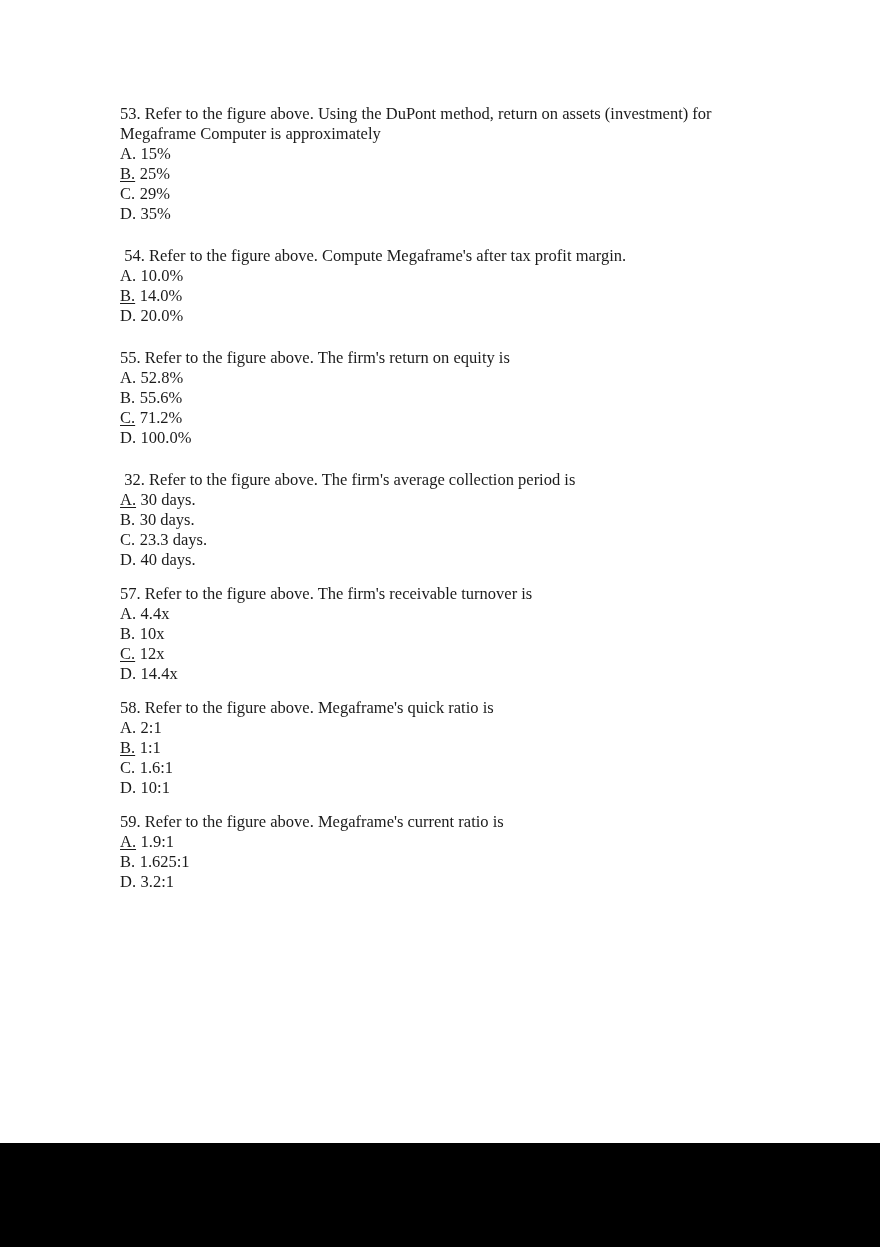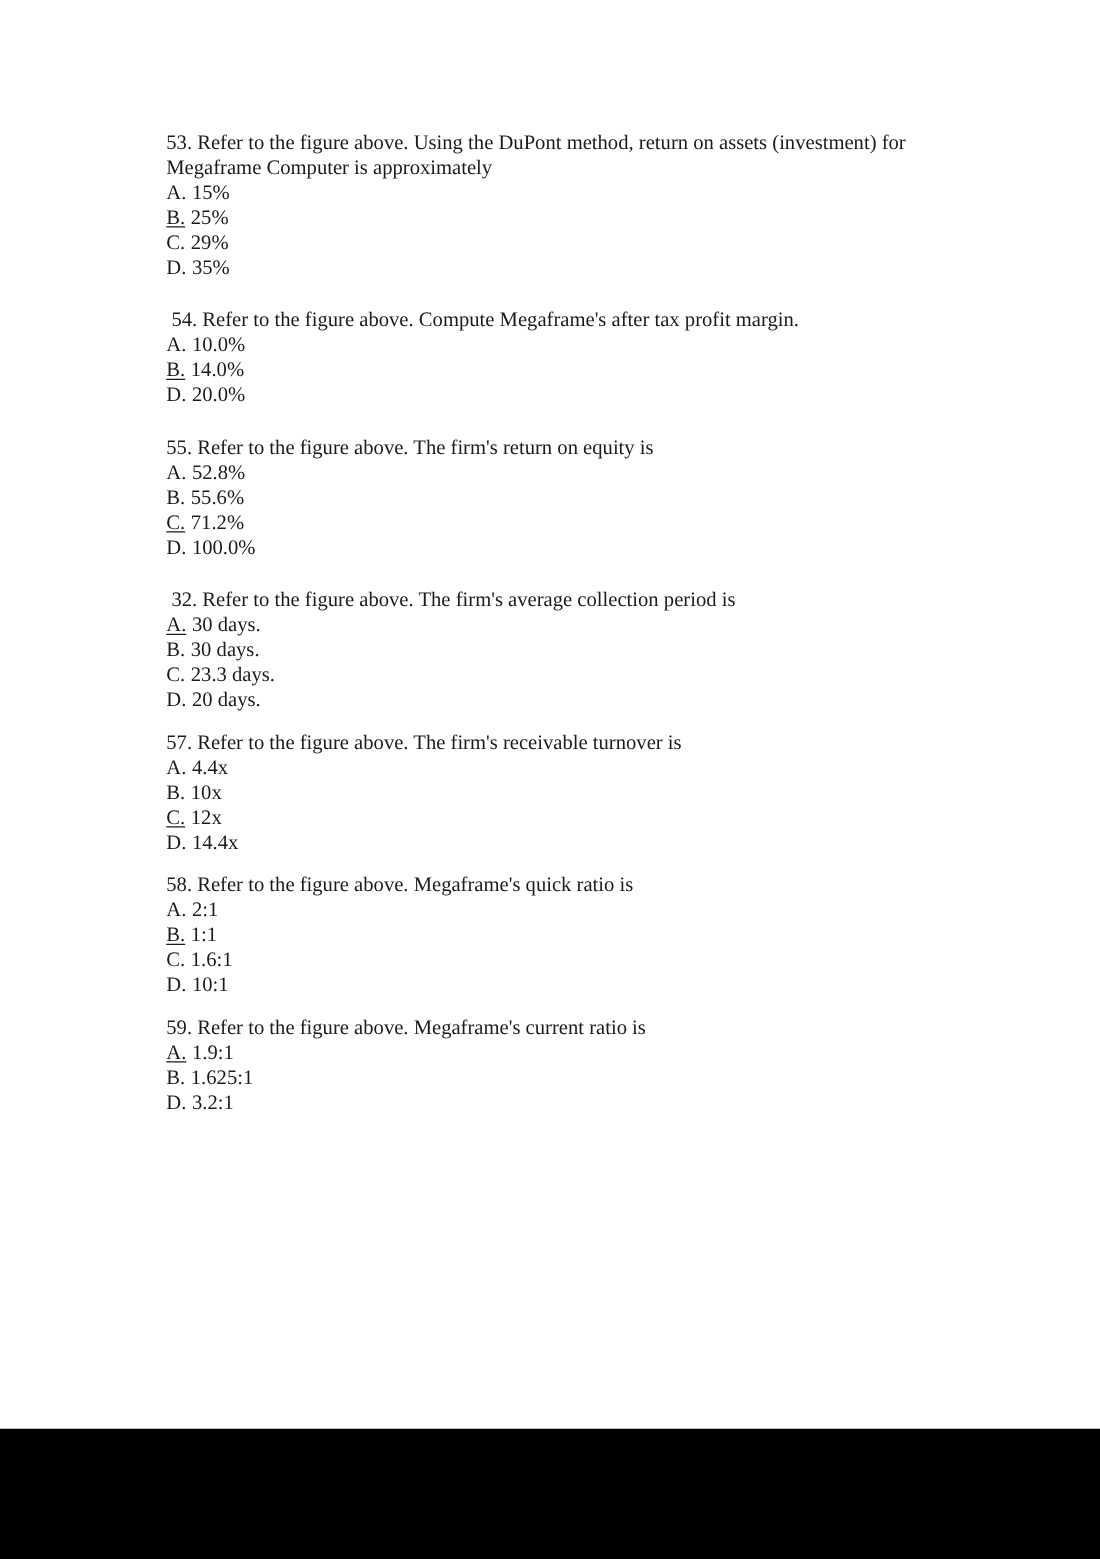--- a/index.html
+++ b/index.html
@@ -14,21 +14,21 @@
     overflow: hidden;
   }
   .page {
     position: relative;
     width: 880px;
     height: 1247px;
     background: #ffffff;
   }
   .content {
     position: absolute;
-    left: 133px;
+    left: 120px;
     top: 104px;
     width: 648px;
     color: #1b1b1b;
     font-size: 16.5px;
     line-height: 20px;
   }
   .question {
     margin: 0;
   }
   .gap-lg { margin-bottom: 22px; }
@@ -84,21 +84,21 @@
       <div class="opt"><span class="letter">B.</span><span>55.6%</span></div>
       <div class="opt"><span class="letter underlined">C.</span><span>71.2%</span></div>
       <div class="opt"><span class="letter">D.</span><span>100.0%</span></div>
     </div>
 
     <div class="question gap-sm">
       <div class="qtext"> 32. Refer to the figure above. The firm's average collection period is</div>
       <div class="opt"><span class="letter underlined">A.</span><span>30 days.</span></div>
       <div class="opt"><span class="letter">B.</span><span>30 days.</span></div>
       <div class="opt"><span class="letter">C.</span><span>23.3 days.</span></div>
-      <div class="opt"><span class="letter">D.</span><span>20 days.</span></div>
+      <div class="opt"><span class="letter">D.</span><span>40 days.</span></div>
     </div>
 
     <div class="question gap-sm">
       <div class="qtext">57. Refer to the figure above. The firm's receivable turnover is</div>
       <div class="opt"><span class="letter">A.</span><span>4.4x</span></div>
       <div class="opt"><span class="letter">B.</span><span>10x</span></div>
       <div class="opt"><span class="letter underlined">C.</span><span>12x</span></div>
       <div class="opt"><span class="letter">D.</span><span>14.4x</span></div>
     </div>
 

